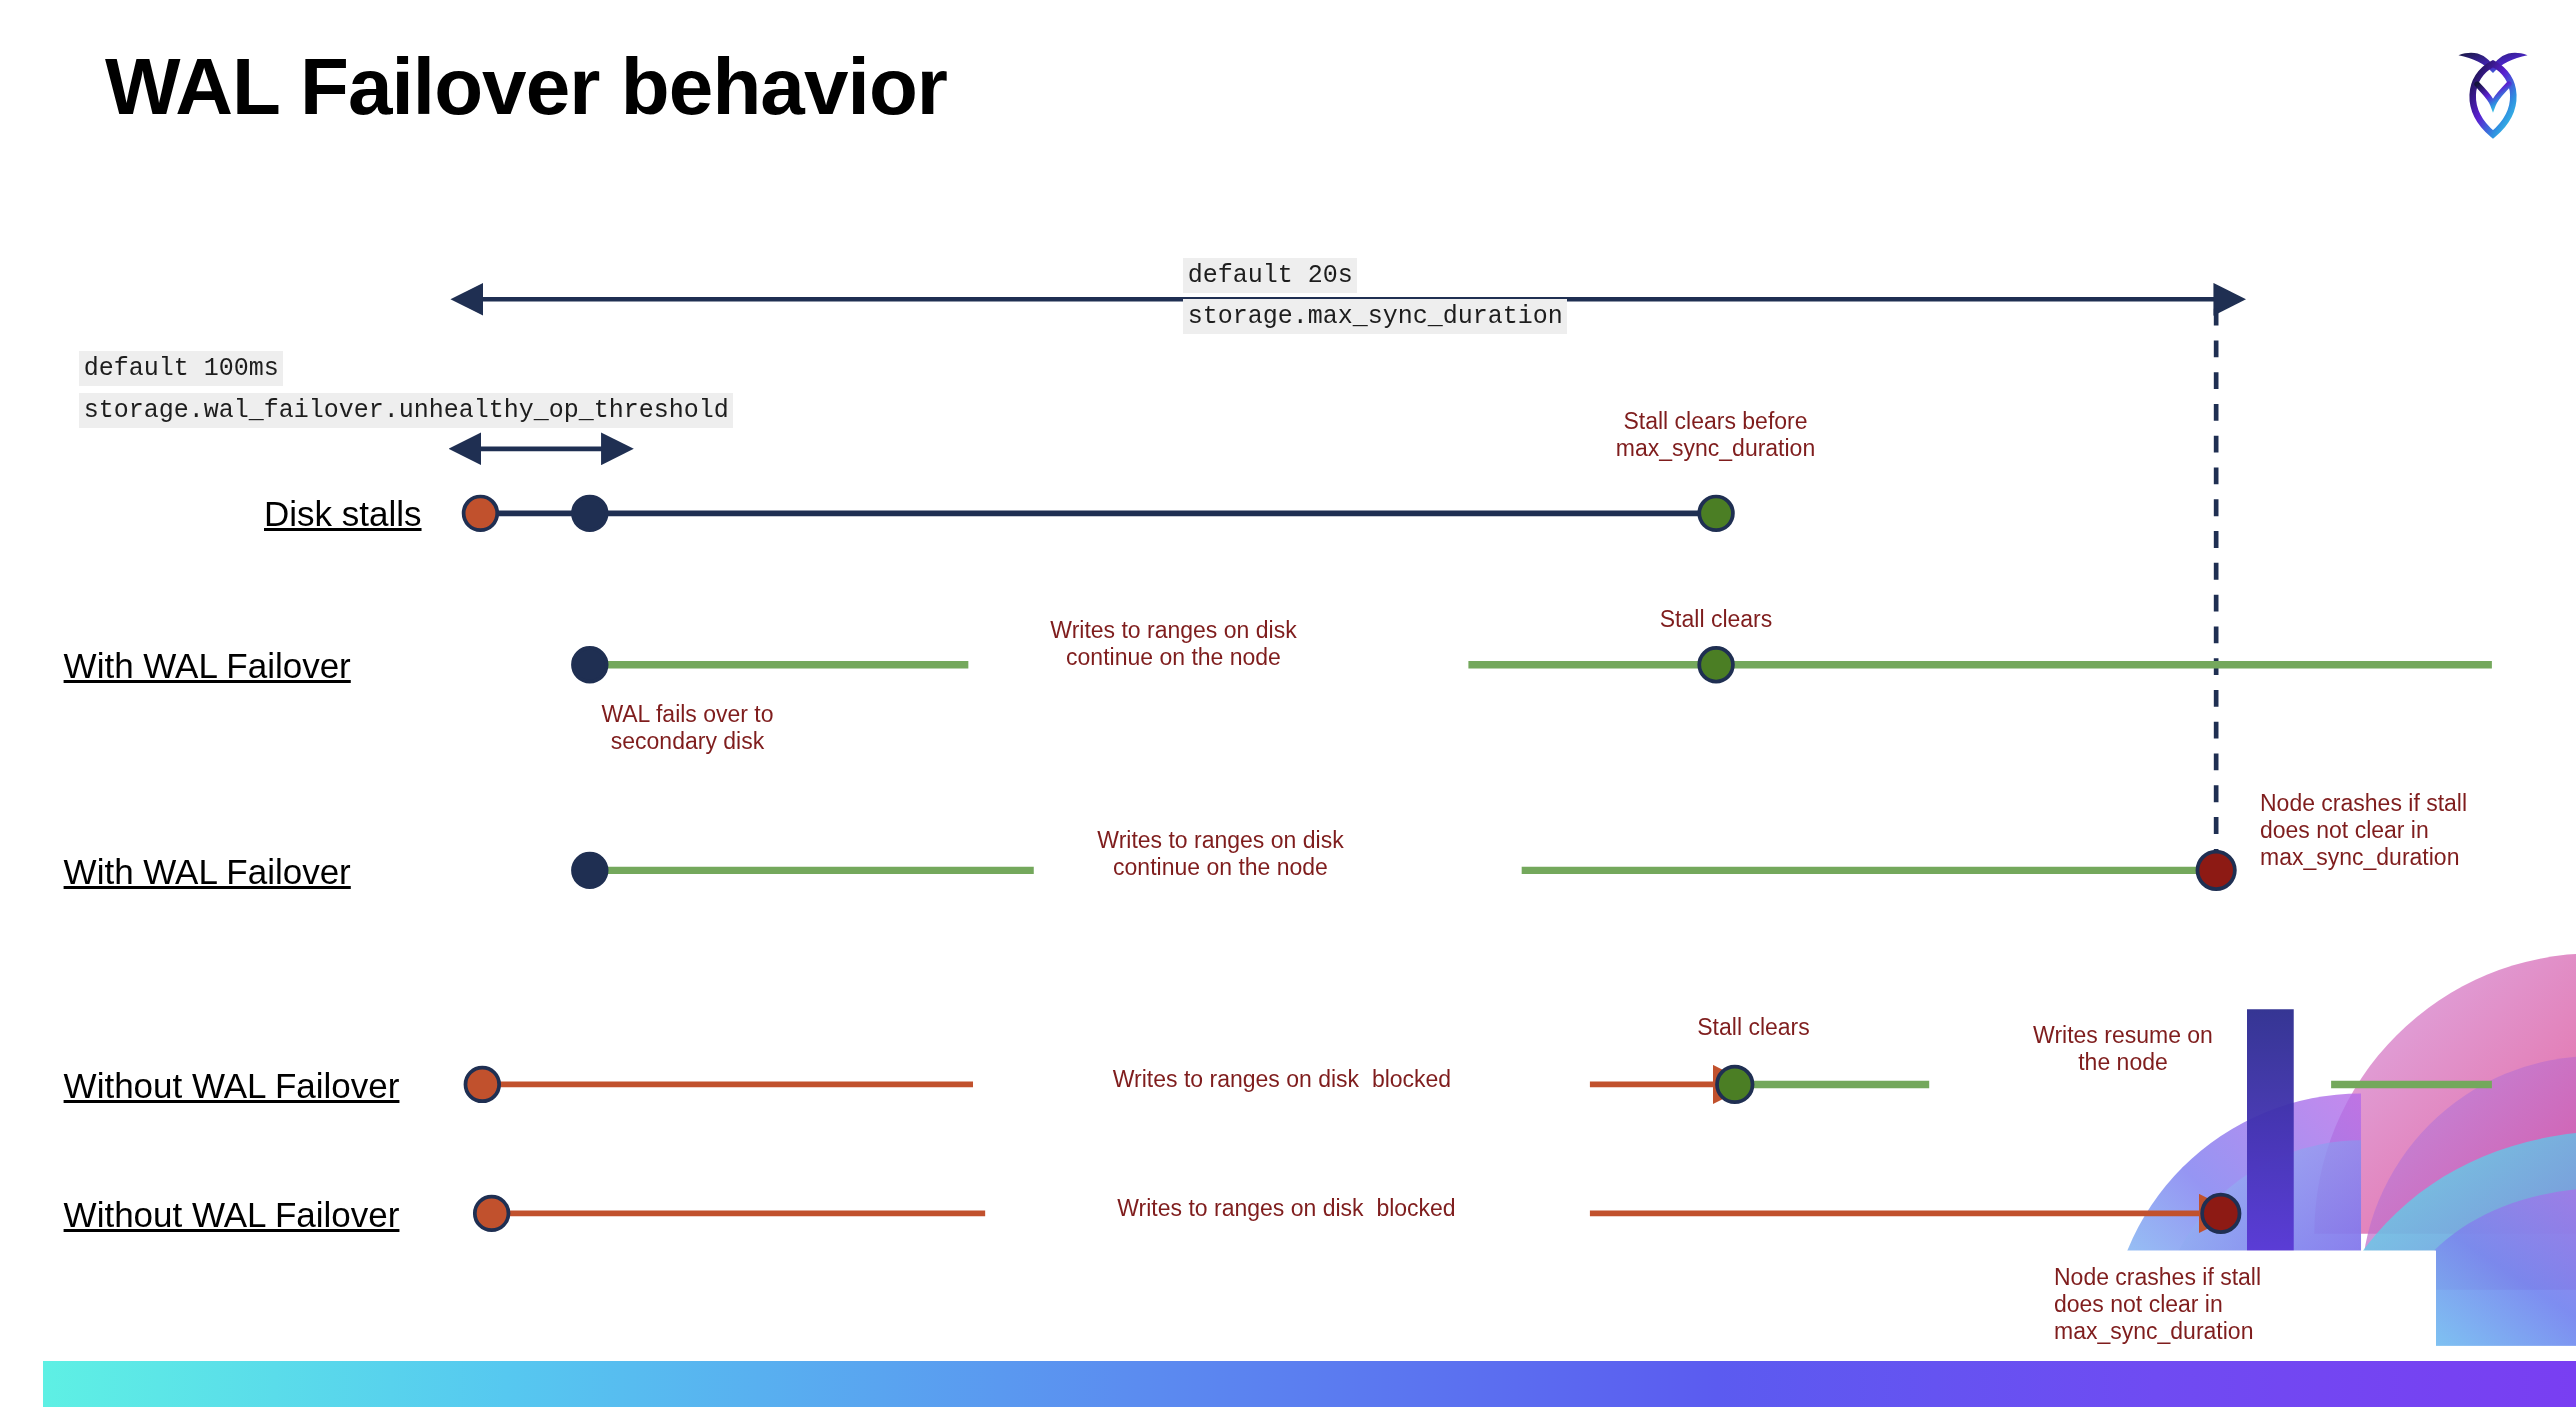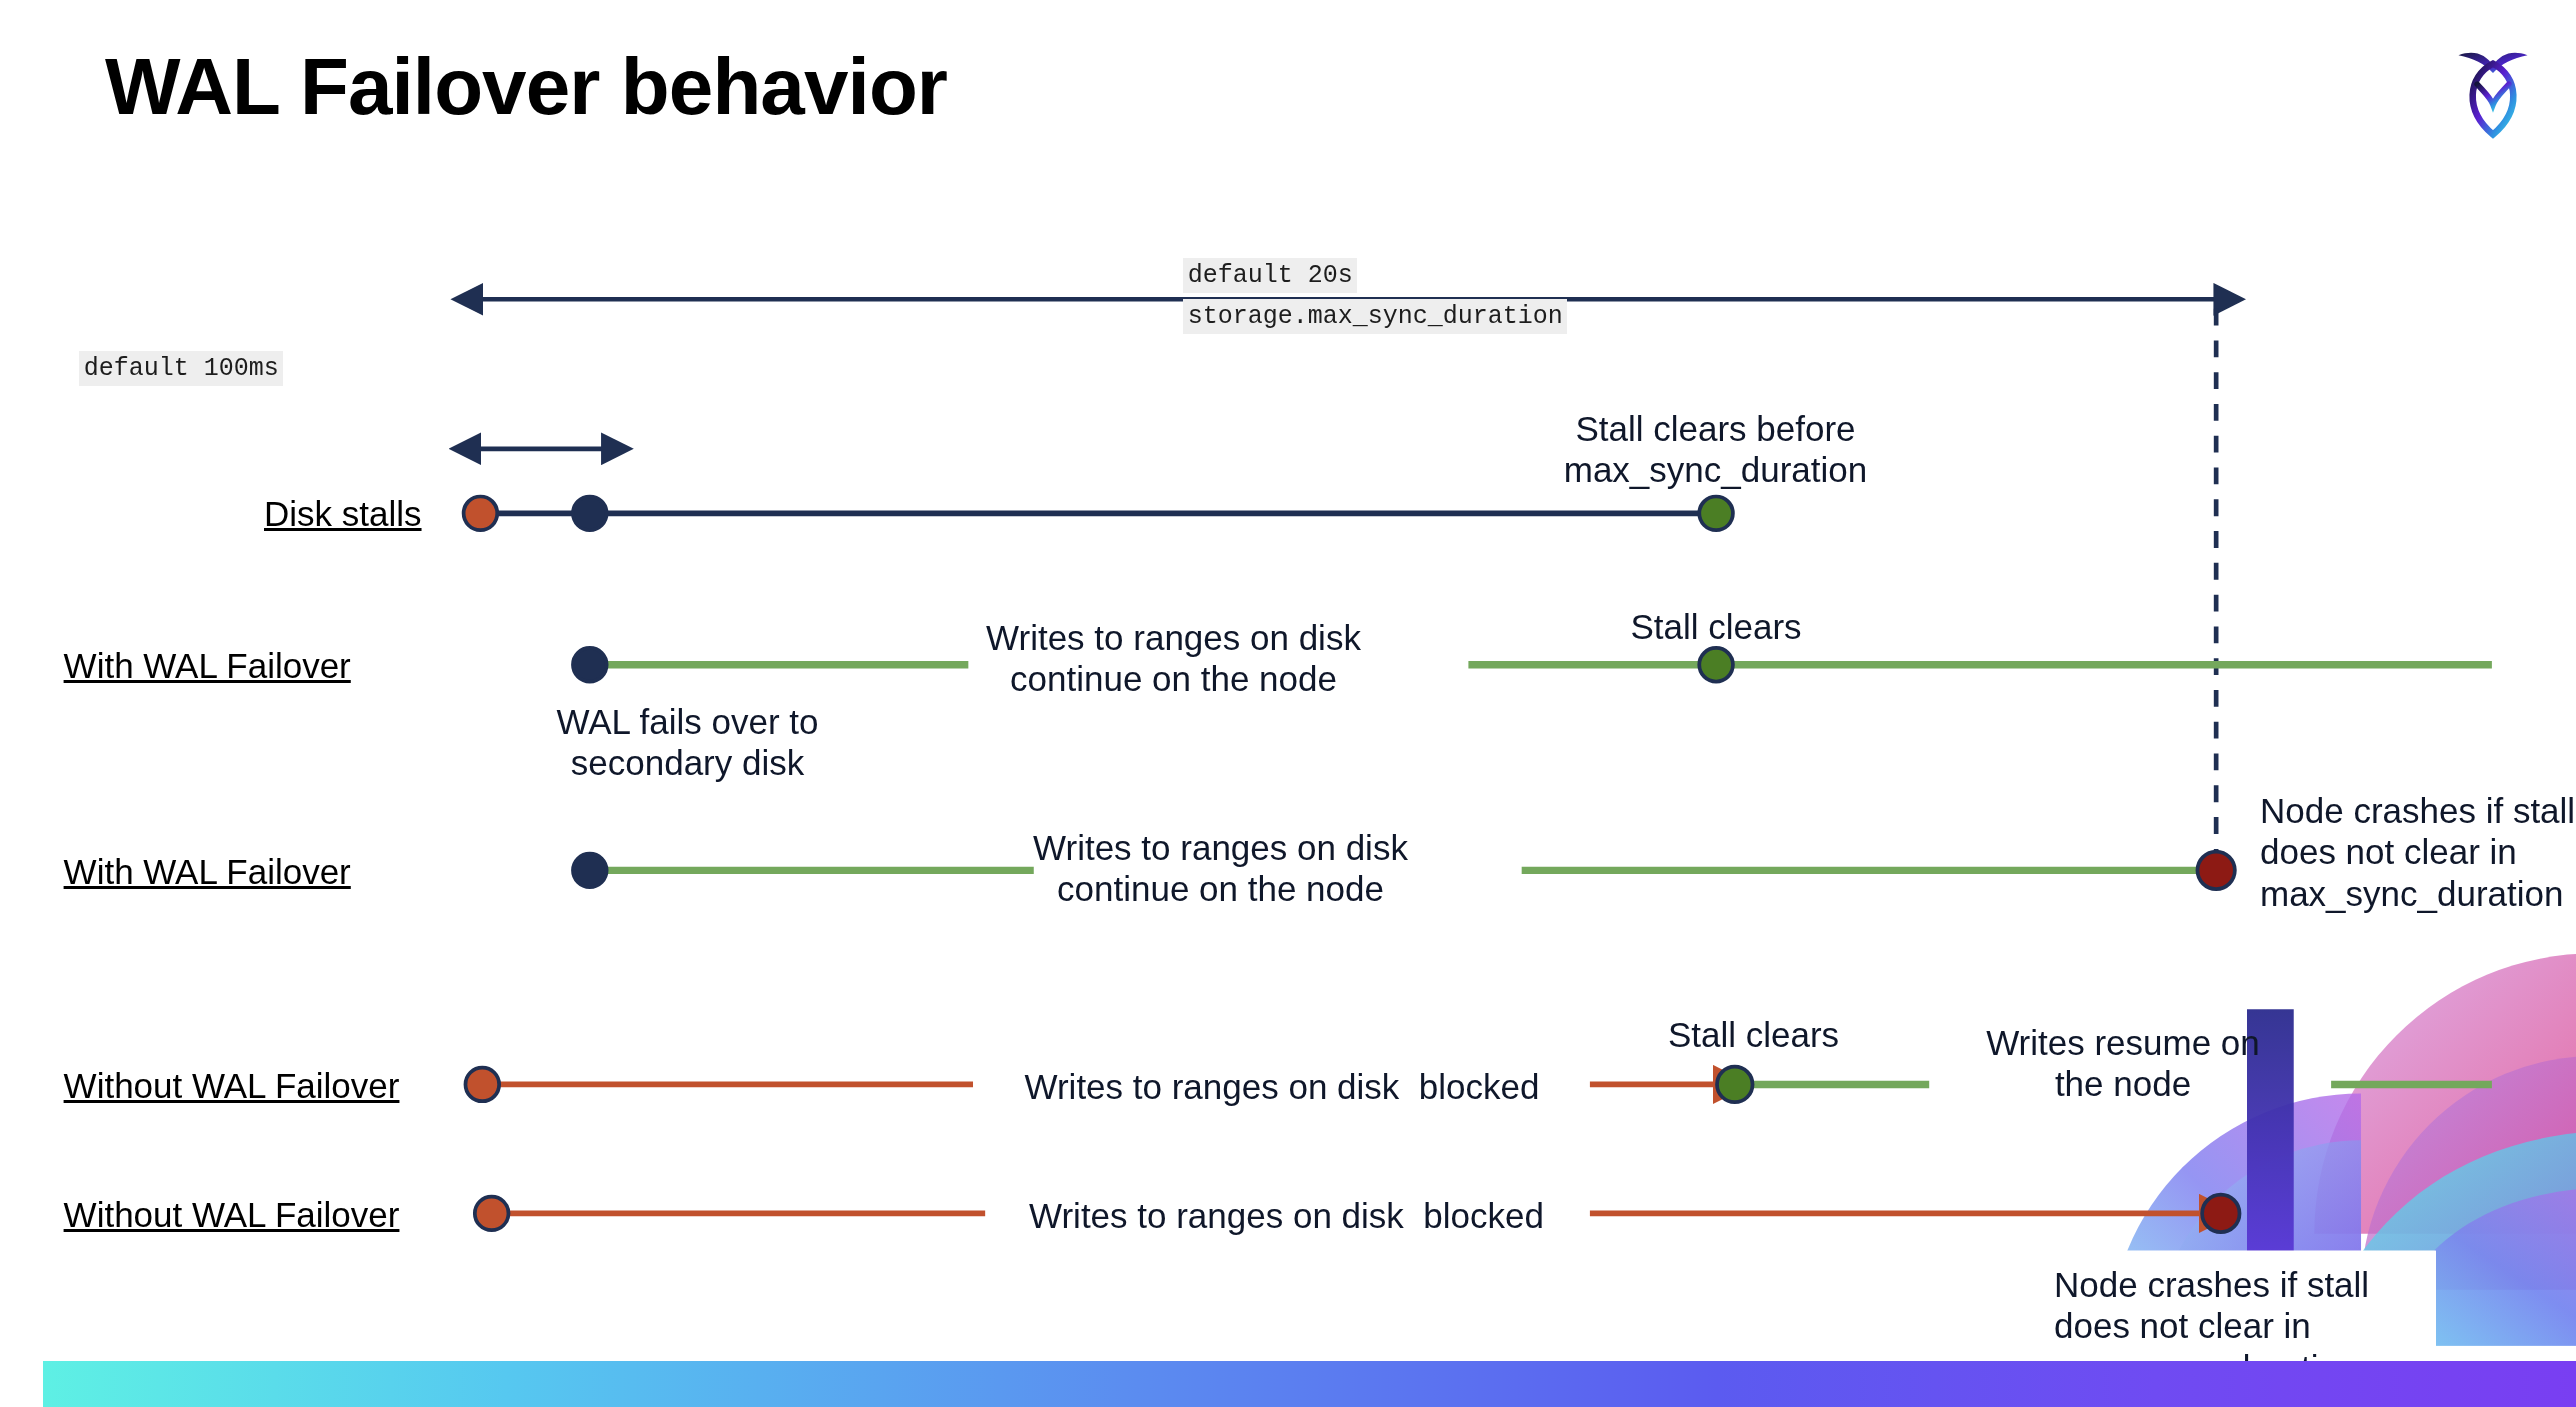--- a/index.html
+++ b/index.html
@@ -33,21 +33,21 @@
 
   
   .code{
     position:absolute;
     font-family:"Liberation Mono","DejaVu Sans Mono",monospace;
     font-size:25px;color:#1d1d1d;background:#eeeeee;
     padding:1.9px 4.7px;white-space:nowrap;line-height:1.25;
   }
 
   
-  .lbl{position:absolute;font-size:35px;color:#0f172a;line-height:1.18;white-space:pre;}
+  .lbl{position:absolute;font-size:23px;color:#7f1d1d;line-height:1.18;white-space:pre;}
   .lbl.c{text-align:center;}
   .lbl.l{text-align:left;}
 
   
   .rowname{position:absolute;font-size:35px;color:#000;white-space:nowrap;text-decoration:underline;}
 
   
   #callout-bg{position:absolute;left:1972px;top:1251px;width:421px;height:157px;background:#fff;}
 </style>
 </head>
@@ -184,20 +184,21 @@
       <line x1="1655" y1="1298" x2="2310" y2="1298" stroke="#c1512d" stroke-width="6" marker-end="url(#redArrowR)"></line>
       <circle cx="480" cy="1298" r="18" fill="#c1512d" stroke="#1f2f52" stroke-width="4"></circle>
       <circle cx="2330" cy="1298" r="20" fill="#8d1a14" stroke="#1f2f52" stroke-width="4"></circle>
     </g>
   </svg>
 
   <div class="code" style="left:1140px;top:258px;">default 20s</div>
   <div class="code" style="left:1140px;top:299px;">storage.max_sync_duration</div>
 
   <div class="code" style="left:36px;top:351px;">default 100ms</div>
+  <div class="code" style="left:36px;top:393px;">storage.wal_failover.unhealthy_op_threshold</div>
 
   <div class="rowname" style="left:221px;top:494px;">Disk stalls</div>
   <div class="rowname" style="left:20.6px;top:646px;">With WAL Failover</div>
   <div class="rowname" style="left:20.6px;top:852px;">With WAL Failover</div>
   <div class="rowname" style="left:20.6px;top:1066px;">Without WAL Failover</div>
   <div class="rowname" style="left:20.6px;top:1195px;">Without WAL Failover</div>
 
   <div class="lbl c" style="left:1467px;top:408px;width:411px;">Stall clears before
 max_sync_duration</div>
 

